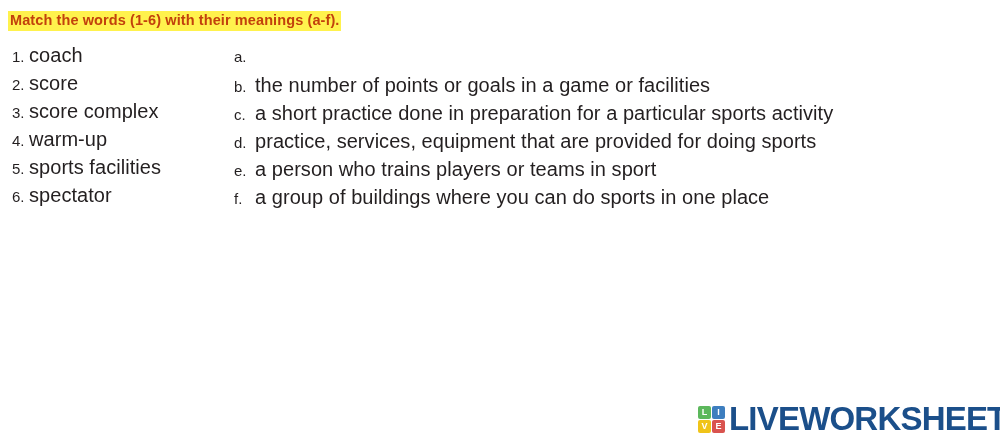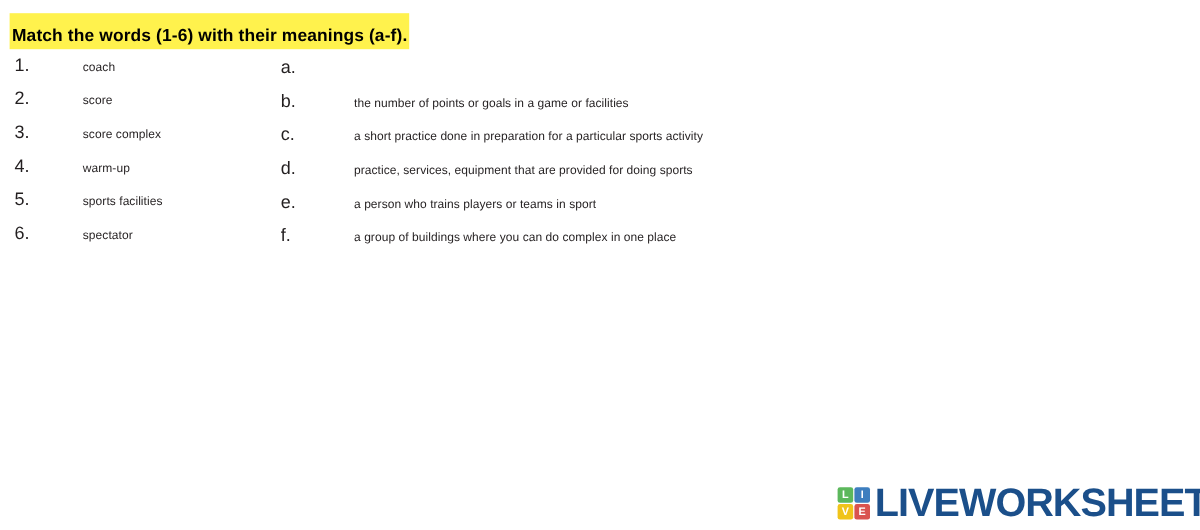--- a/index.html
+++ b/index.html
@@ -23,25 +23,25 @@
 
   
   .title-row {
     position: absolute;
     left: 8px;
     top: 11px;
   }
   .title-text {
     display: inline-block;
     background: #fff24d;
-    color: #000000;
+    color: #c2410c;
     font-size: 14.5px;
     font-weight: bold;
     line-height: 18px;
-    padding: 10px 2px 2px 2px;
+    padding: 0 2px 2px 2px;
     letter-spacing: 0.1px;
     white-space: nowrap;
   }
 
   
   .columns {
     position: absolute;
     left: 0;
     top: 46px;
     width: 1000px;
@@ -68,25 +68,24 @@
   .marker {
     display: inline-block;
     font-size: 15px;
     line-height: 18px;
     color: #231f20;
   }
   .col-left .marker { width: 17px; }
   .col-right .marker { width: 21px; }
 
   .item-text {
-    font-size: 10px;
+    font-size: 20px;
     line-height: 18px;
     color: #231f20;
     letter-spacing: 0.05px;
-    margin-left: 40px;
   }
 
   
   .logo {
     position: absolute;
     left: 698px;
     top: 401px;
     display: flex;
     align-items: center;
     height: 36px;
@@ -176,21 +175,21 @@
       <div class="item">
         <span class="marker">d.</span>
         <span class="item-text">practice, services, equipment that are provided for doing sports</span>
       </div>
       <div class="item">
         <span class="marker">e.</span>
         <span class="item-text">a person who trains players or teams in sport</span>
       </div>
       <div class="item">
         <span class="marker">f.</span>
-        <span class="item-text">a group of buildings where you can do complex in one place</span>
+        <span class="item-text">a group of buildings where you can do sports in one place</span>
       </div>
     </div>
 
   </div>
 
   <div class="logo">
     <div class="logo-tiles">
       <span class="tile tile-l">L</span>
       <span class="tile tile-i">I</span>
       <span class="tile tile-v">V</span>

